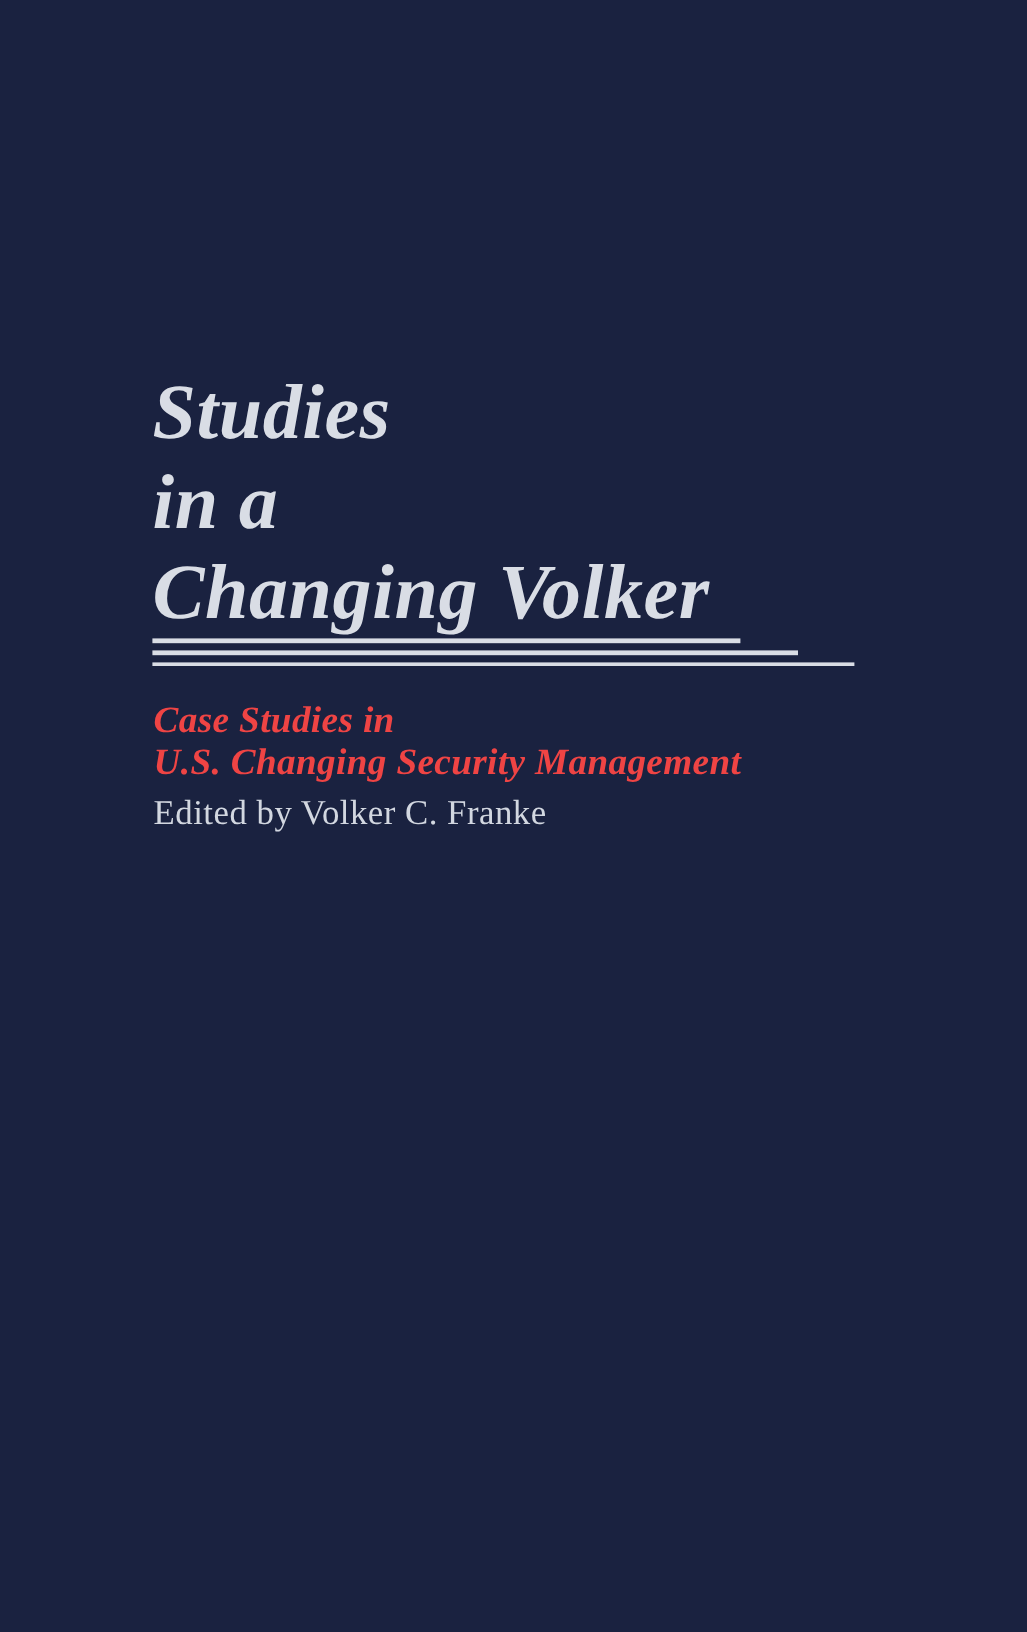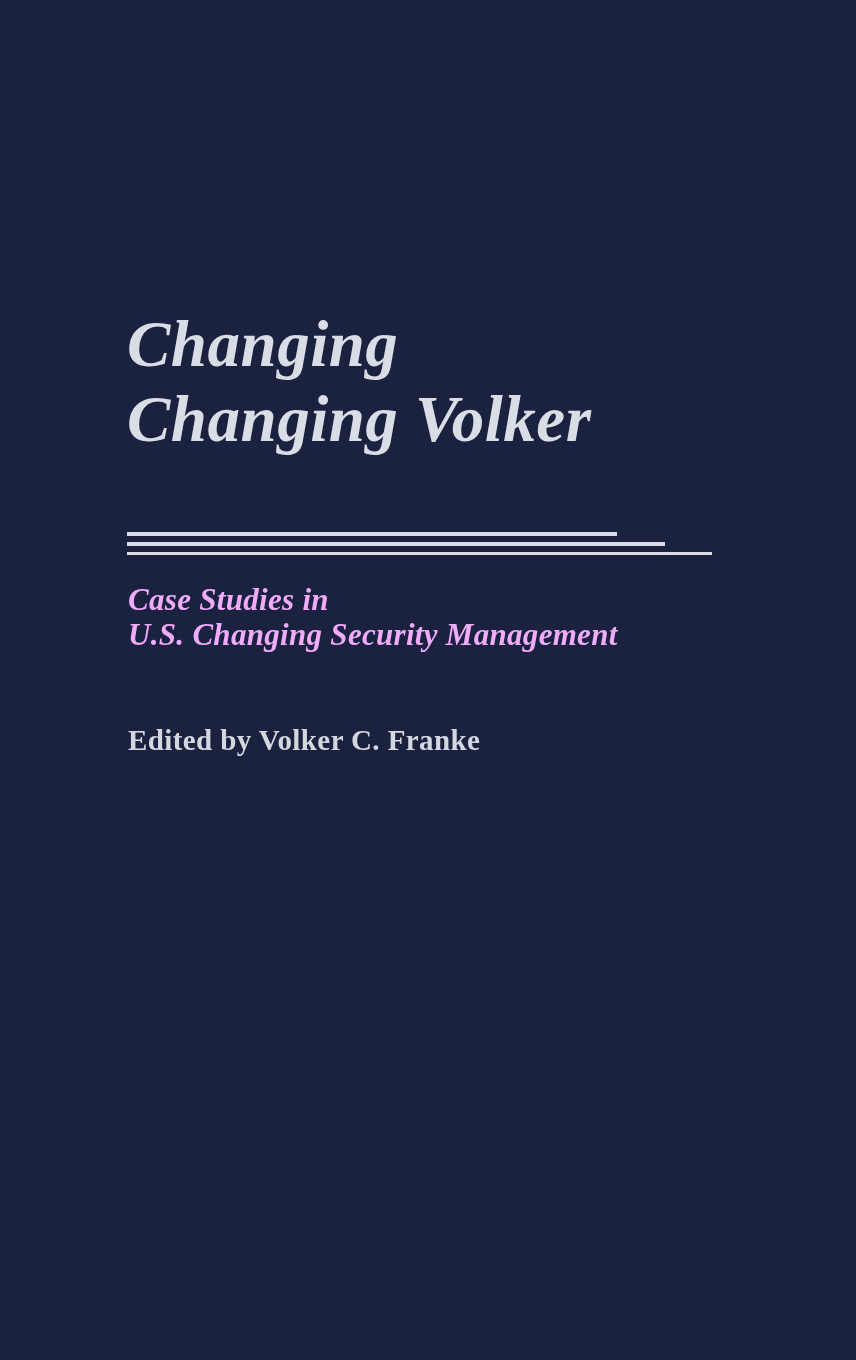--- a/index.html
+++ b/index.html
@@ -32,47 +32,48 @@
     left: 127px;
     background: #D9DDE5;
   }
   .rule-1 { top: 532px; width: 490px; height: 4px; }
   .rule-2 { top: 542px; width: 538px; height: 4px; }
   .rule-3 { top: 552px; width: 585px; height: 3px; }
   .subtitle-block {
     position: absolute;
     left: 128px;
     top: 582px;
-    color: #f0abfc;
+    color: #ef4444;
     font-style: italic;
     font-weight: bold;
     font-size: 31px;
     line-height: 35px;
     letter-spacing: 0.3px;
     white-space: nowrap;
   }
   .editor-line {
     position: absolute;
     left: 128px;
-    top: 724px;
+    top: 662px;
     color: #D2D7E0;
-    font-weight: bold;
+    font-weight: normal;
     font-size: 29px;
     line-height: 33px;
     letter-spacing: 0.4px;
     white-space: nowrap;
   }
 </style>
 </head>
 <body>
 
 <div class="cover">
 
   <div class="title-block">
-    <div>Changing</div>
+    <div>Studies</div>
+    <div>in a</div>
     <div>Changing Volker</div>
   </div>
 
   <div class="rule rule-1"></div>
   <div class="rule rule-2"></div>
   <div class="rule rule-3"></div>
 
   <div class="subtitle-block">
     <div>Case Studies in</div>
     <div>U.S. Changing Security Management</div>

